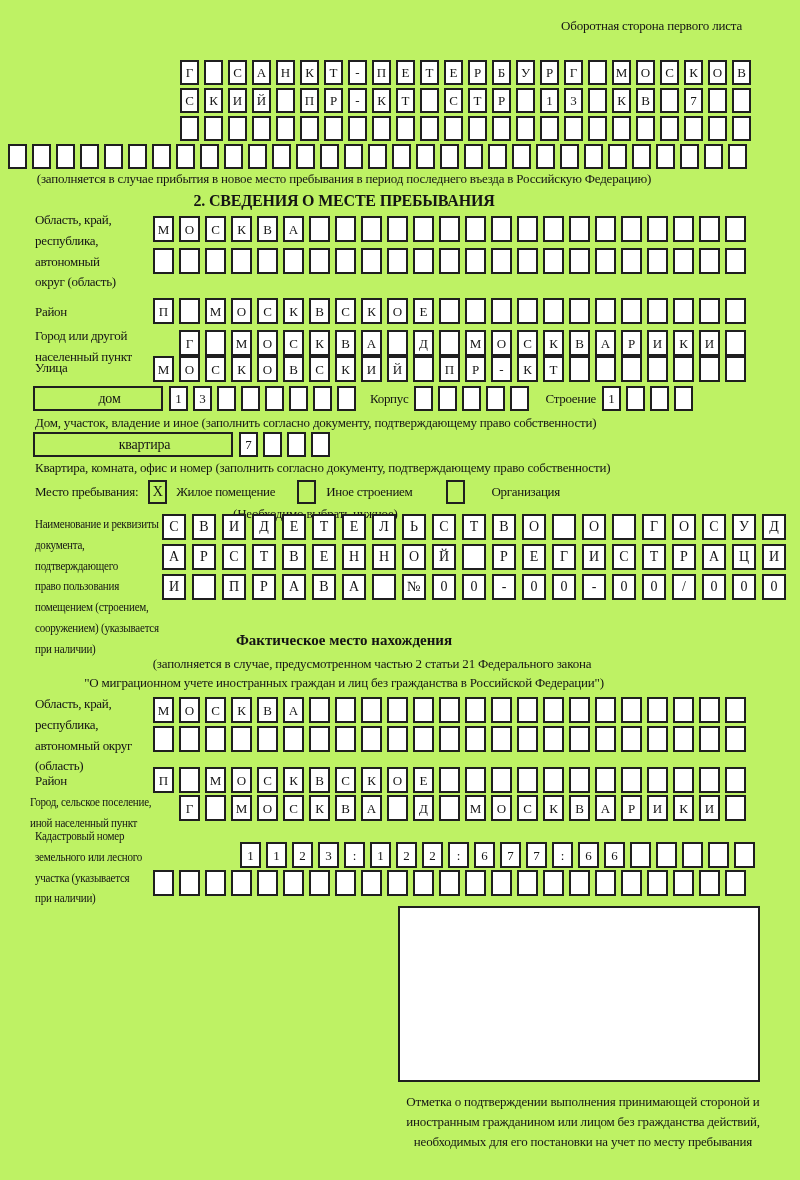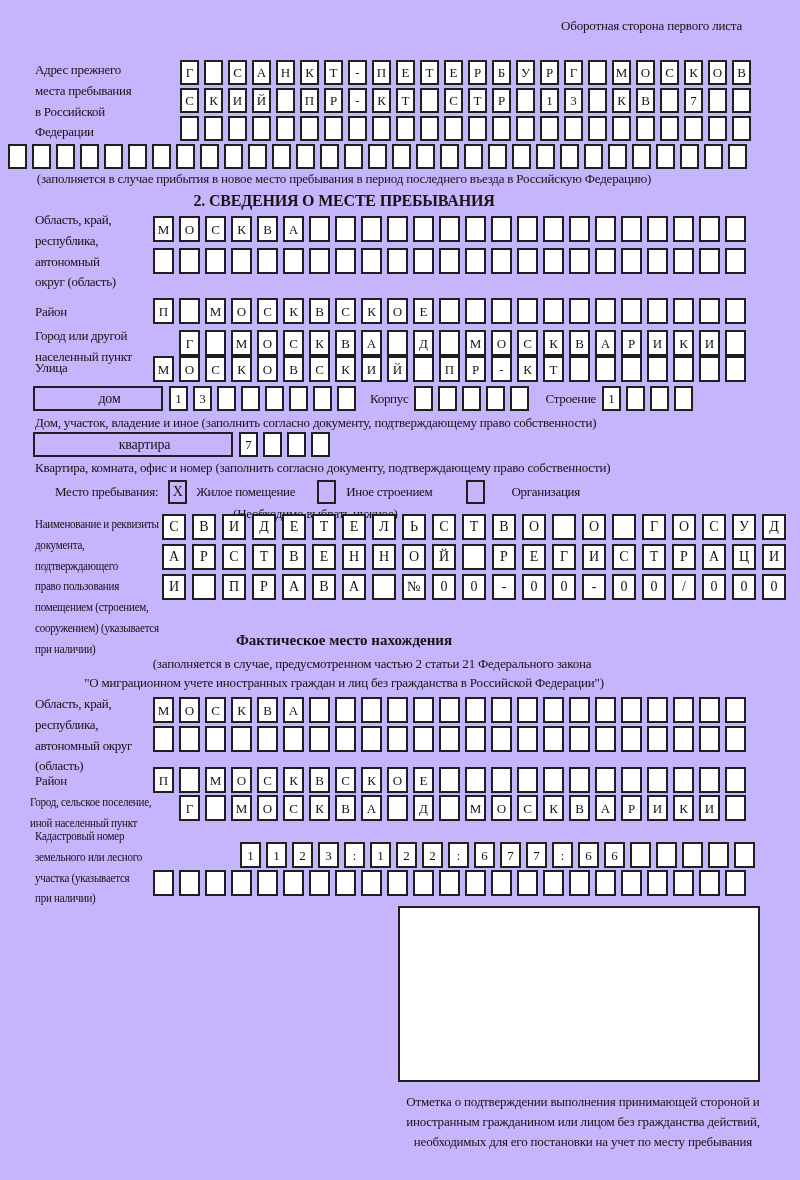--- a/index.html
+++ b/index.html
@@ -1,17 +1,17 @@
 <!DOCTYPE html>
 <html><head>
 <meta charset="utf-8">
 <style>
   html,body { margin:0; padding:0; background:#ffffff; }
   .page {
-    position:relative; width:800px; height:1180px; background:#c4b5fd;
+    position:relative; width:800px; height:1180px; background:#bef264;
     font-family:"Liberation Serif","DejaVu Serif",serif; color:#141414; overflow:hidden;
   }
   .abs { position:absolute; }
   .lbl { font-size:13px; letter-spacing:-0.3px; line-height:1.6; white-space:pre-line; }
   .sq  { transform:scaleX(0.85); transform-origin:0 0; }
   .note { font-size:13px; letter-spacing:-0.2px; }
   .center { width:688px; text-align:center; }
   .title { font-weight:bold; font-size:16px; letter-spacing:-0.2px; }
   .cellrow { display:flex; gap:5px; }
   .cell {
@@ -19,40 +19,36 @@
     display:flex; align-items:center; justify-content:center;
     font-size:13px; line-height:1;
   }
   .row-a .cell { width:19px; height:25px; }              
   .row-b .cell { width:21px; height:26px; }              
   .row-c { gap:6px; } .row-c .cell { width:24px; height:26px; font-size:14px; }  
   .widebox {
     box-sizing:border-box; border:2px solid #1f1f1f; height:25px; flex:0 0 auto;
     display:flex; align-items:center; justify-content:center; font-size:14px; letter-spacing:-0.2px;padding-left:23px;
   }
-  .inline-lbl { font-size:13px; letter-spacing:-0.3px; white-space:nowrap;margin-left:20px; }
+  .inline-lbl { font-size:13px; letter-spacing:-0.3px; white-space:nowrap; }
   .hrow { display:flex; align-items:flex-start; }
   .checkbox {
     box-sizing:border-box; border:2px solid #1f1f1f; width:19px; height:24px; flex:0 0 auto;
     display:flex; align-items:center; justify-content:center; font-size:14px;
   }
   .rowstack { display:flex; flex-direction:column; }
   .stamp-box { box-sizing:border-box; border:2px solid #1f1f1f; background:#fff; }
 </style>
 </head>
 <body>
 
 <div class="page">
 
   <div class="abs note" style="top:18px; left:0; width:742px; text-align:right;">Оборотная сторона первого листа</div>
 
-  <div class="abs lbl" style="top:60px; left:35px; width:142px;">Адрес прежнего
-места пребывания
-в Российской
-Федерации</div>
   <div class="abs rowstack" style="top:60px; left:180px; gap:3px;">
     <div class="cellrow row-a">
         <span class="cell">Г</span>
         <span class="cell"></span>
         <span class="cell">С</span>
         <span class="cell">А</span>
         <span class="cell">Н</span>
         <span class="cell">К</span>
         <span class="cell">Т</span>
         <span class="cell">-</span>

